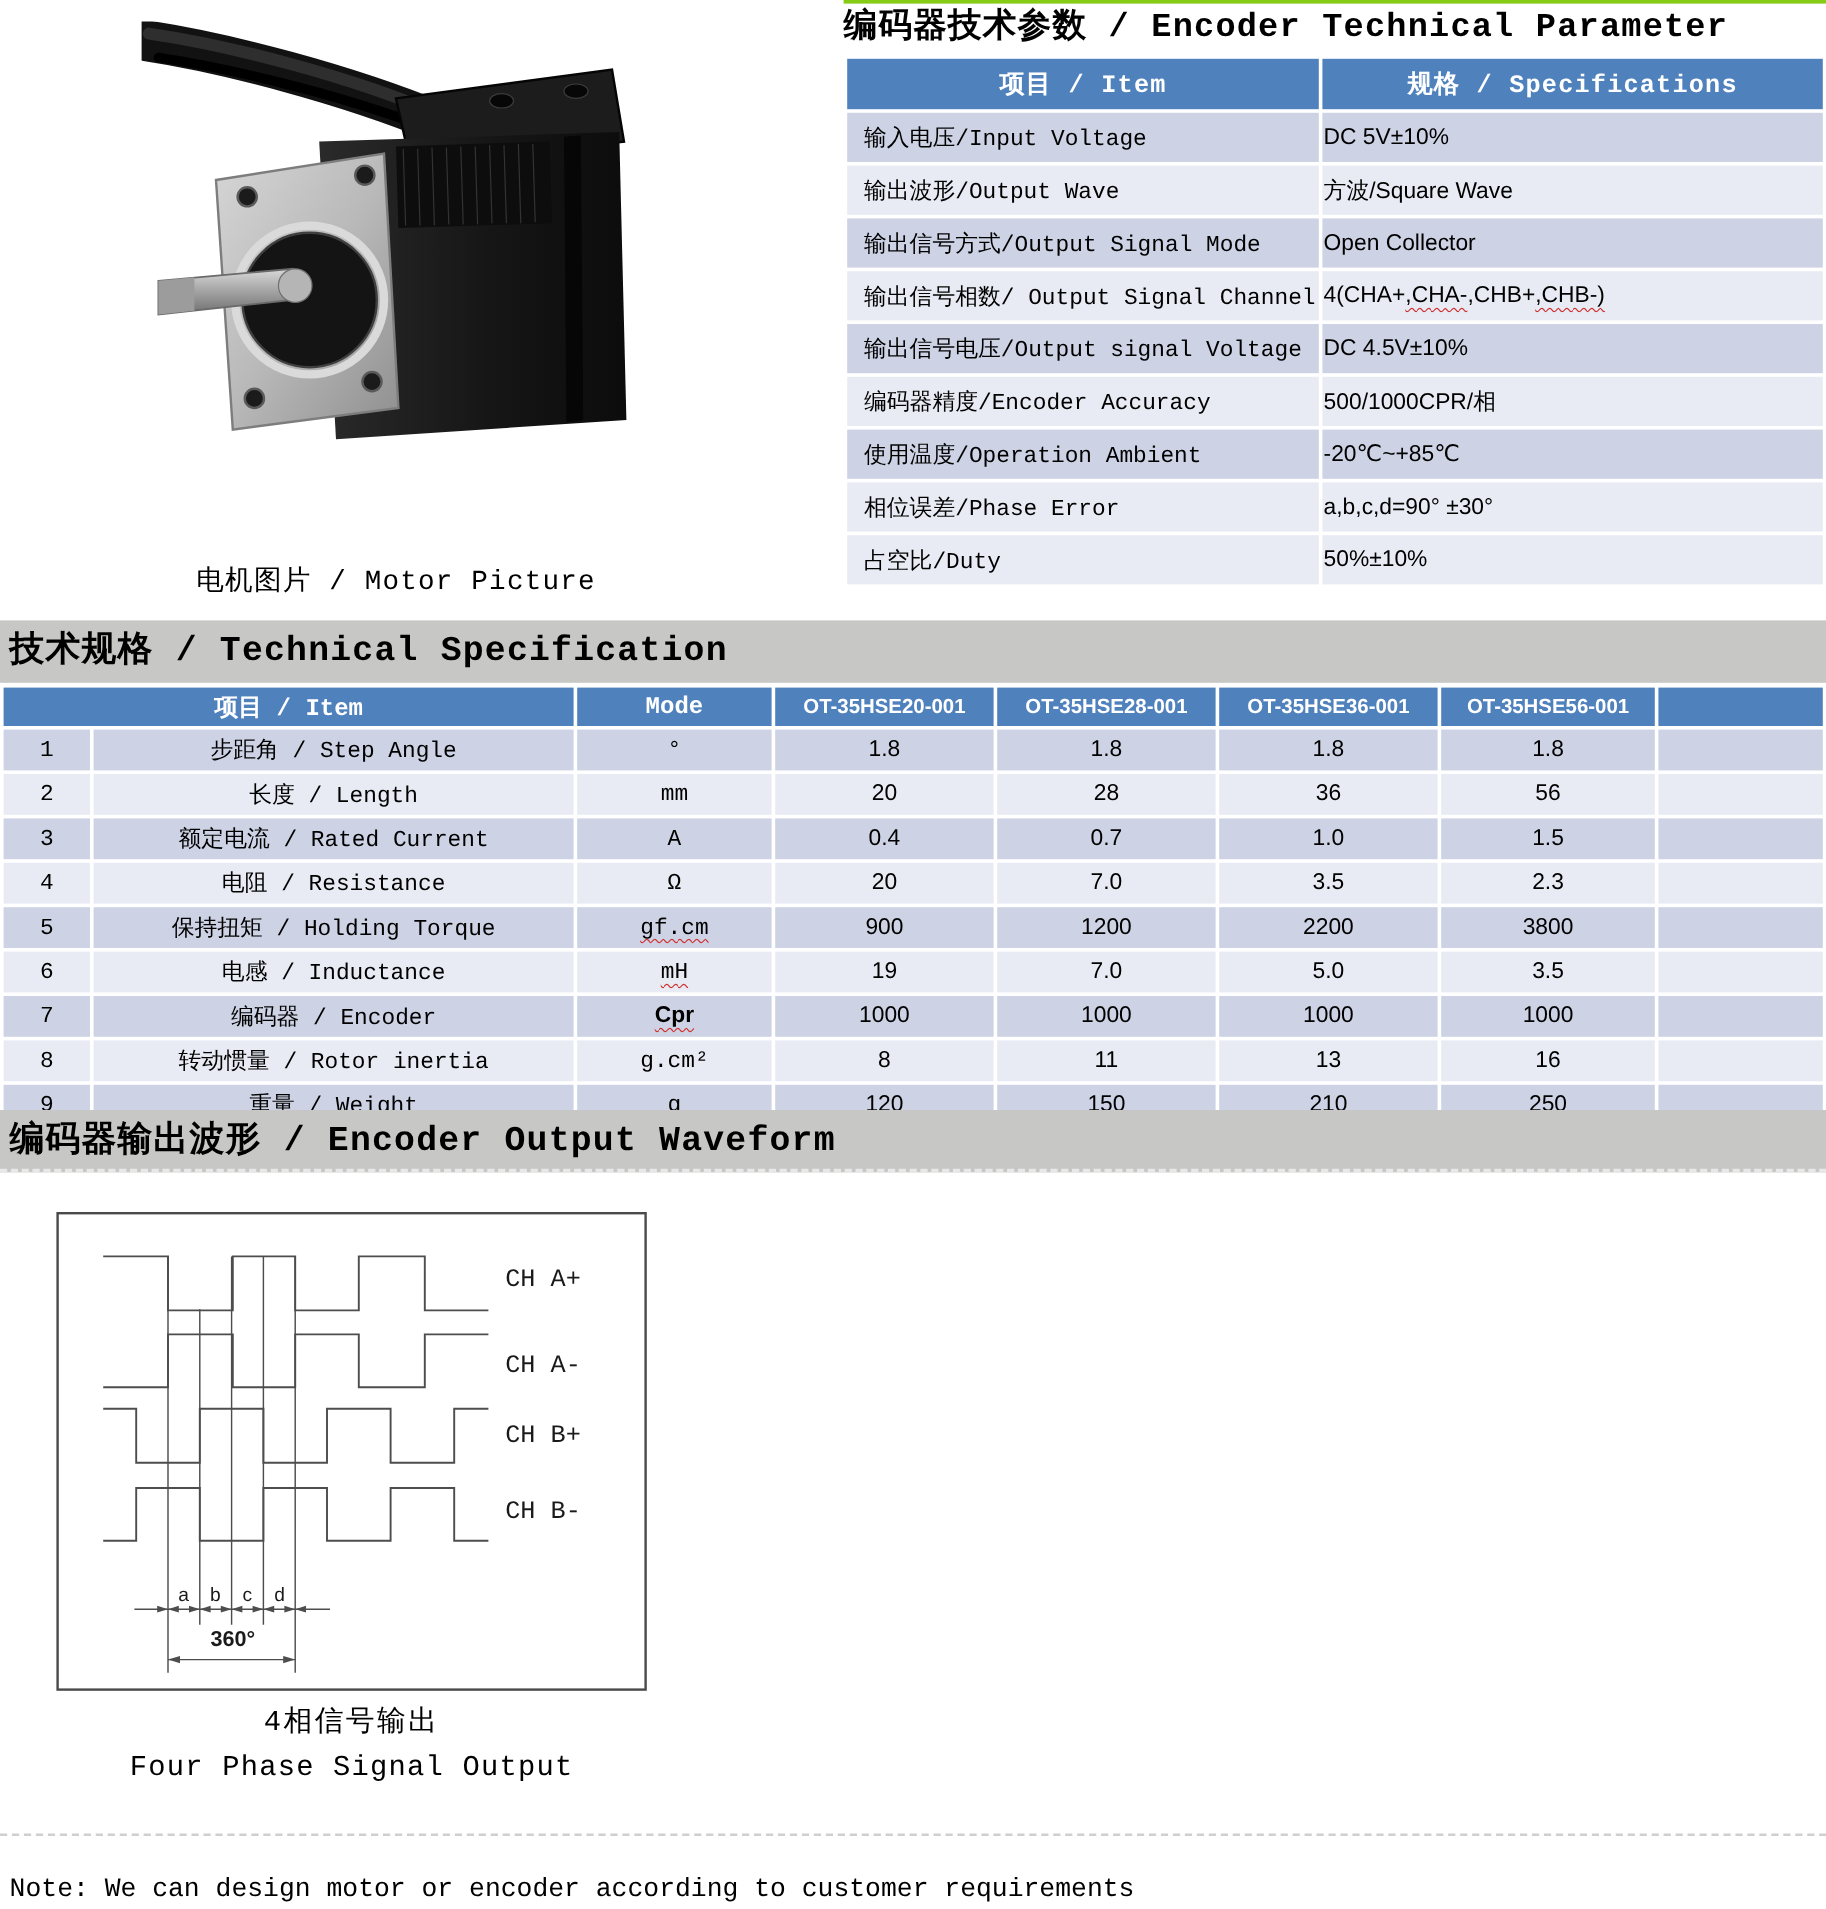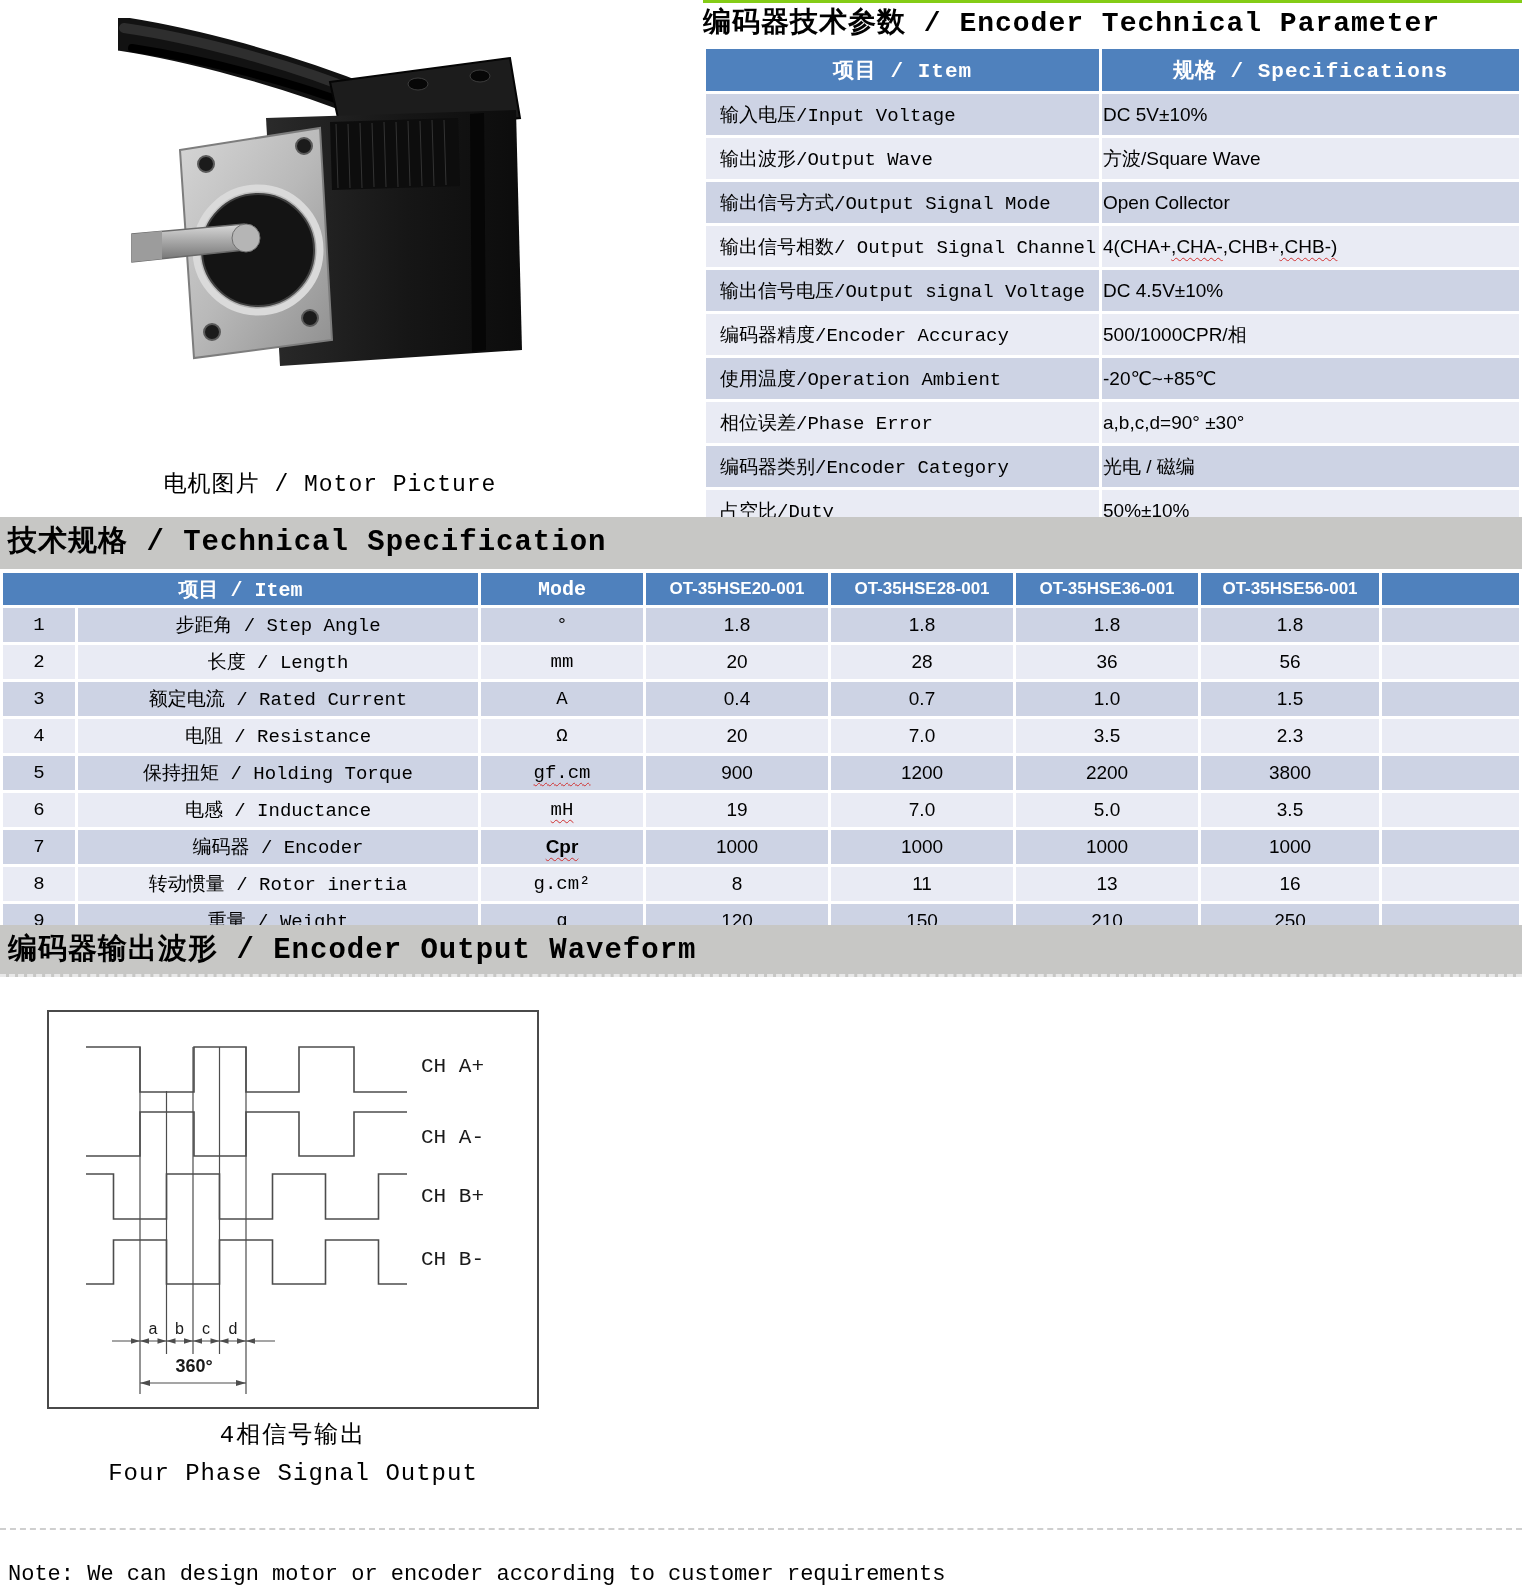--- a/index.html
+++ b/index.html
@@ -170,24 +170,20 @@
           <td class="e-item">编码器精度/Encoder Accuracy</td>
           <td class="e-spec"><span>500/1000CPR/相</span></td>
         </tr>
         <tr class="row-dark">
           <td class="e-item">使用温度/Operation Ambient</td>
           <td class="e-spec"><span>-20℃~+85℃</span></td>
         </tr>
         <tr class="row-light">
           <td class="e-item">相位误差/Phase Error</td>
           <td class="e-spec"><span>a,b,c,d=90° ±30°</span></td>
-        </tr>
-        <tr class="row-dark">
-          <td class="e-item">编码器类别/Encoder Category</td>
-          <td class="e-spec"><span>光电 / 磁编</span></td>
         </tr>
         <tr class="row-light">
           <td class="e-item">占空比/Duty</td>
           <td class="e-spec"><span>50%±10%</span></td>
         </tr>
       </tbody>
   </table>
 </div>
 
 <div class="abs banner" style="left:0;top:517px;width:1522px;box-sizing:border-box;">技术规格 / Technical Specification</div>

